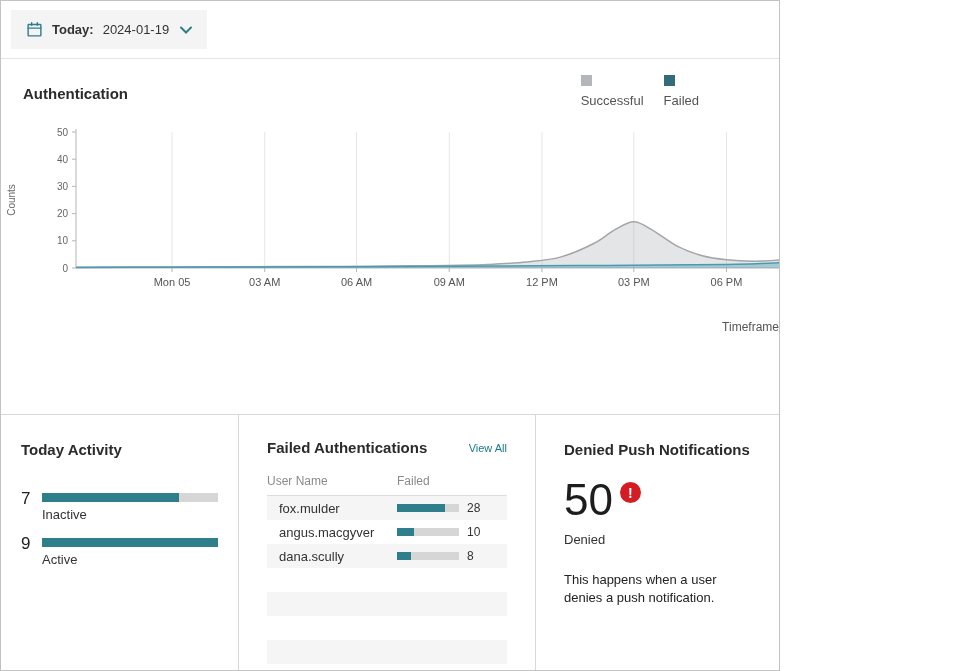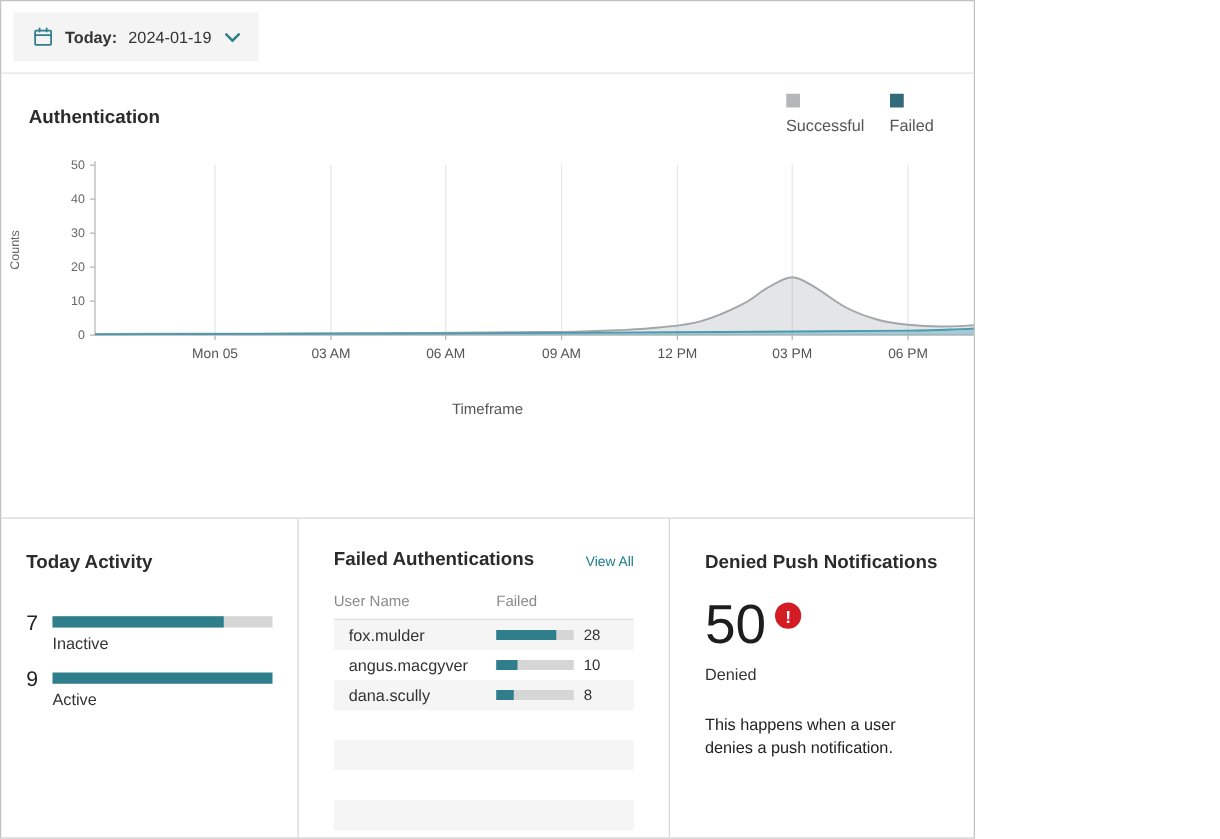--- a/index.html
+++ b/index.html
@@ -10,46 +10,46 @@
   
   .topbar{padding:9px 10px;border-bottom:1px solid #e4e4e4;flex:none}
   .date-select{display:inline-flex;align-items:center;gap:9px;background:#f4f4f4;border:0;
                padding:11px 15px;font-family:inherit;font-size:13px;color:#333;cursor:pointer}
   .cal{color:var(--icon-teal);display:flex}
   .dlabel{font-weight:700;color:#333}
   .dval{color:#333}
   .chev{color:var(--icon-teal);display:flex;margin-left:2px}
   
   .auth-section{padding-top:16px;flex:none}
-  .auth-head{display:flex;justify-content:space-between;align-items:flex-start;padding:0 32px 0 22px}
+  .auth-head{display:flex;justify-content:space-between;align-items:flex-start;padding:0 80px 0 22px}
   .auth-title{font-size:15px;font-weight:700;color:#2b2b2b;margin:10px 0 0 0}
   .legend{display:flex;gap:20px}
   .legend-item{display:flex;flex-direction:column;align-items:flex-start;gap:7px;font-size:13px;color:#555}
   .legend .sq{width:11px;height:11px;display:inline-block;background:#ccc}
   #auth-chart{margin-top:14px}
   #auth-chart svg{display:block}
-  .chart-xlabel{text-align:center;font-size:12px;color:#555;margin-top:16px}
+  .chart-xlabel{text-align:right;font-size:12px;color:#555;margin-top:16px}
   
   .bottom{margin-top:auto;height:256px;display:flex;border-top:1px solid #d8d8d8;box-sizing:border-box;flex:none}
   .panel{box-sizing:border-box;height:100%}
   .panel h3{font-size:15px;font-weight:700;color:#2b2b2b;margin:0}
   .panel-ua{width:237px;padding:26px 20px 0;flex:none}
   .panel-fa{flex:1;border-left:1px solid #d8d8d8;border-right:1px solid #d8d8d8;
             padding:24px 28px 0;display:flex;flex-direction:column;overflow:hidden}
   .panel-dp{width:243px;padding:26px 28px 0;flex:none}
   
   .ua-rows{margin-top:32px}
   .ua-row{display:flex;align-items:flex-start;margin-bottom:13px}
   .ua-count{font-size:17px;color:#222;min-width:12px;line-height:1.1}
   .ua-right{flex:1;margin-left:9px}
   .ua-track{height:9px;background:#d6d6d6;margin-top:3px}
   .ua-fill{height:100%;background:var(--teal)}
   .ua-label{font-size:13px;color:#333;margin-top:5px}
   
-  .fa-titlerow{display:flex;justify-content:space-between;align-items:flex-end}
+  .fa-titlerow{display:flex;justify-content:space-between;align-items:center}
   .view-all{font-size:11px;color:var(--link);text-decoration:none;cursor:pointer}
   .fa-head{display:flex;margin-top:18px;padding-bottom:7px;border-bottom:1px solid #ddd;
            font-size:12px;color:#8a8a8a}
   .fa-head .col-user{flex:1}
   .fa-head .col-failed{width:110px}
   .fa-rows{flex:1;display:flex;flex-direction:column}
   .fa-row{display:flex;align-items:center;height:24px;flex:none}
   .fa-rows .fa-row:nth-child(odd){background:#f5f5f5}
   .fa-name{flex:1;font-size:13px;color:#333;padding-left:12px}
   .fa-barcol{width:62px;flex:none;display:flex}

